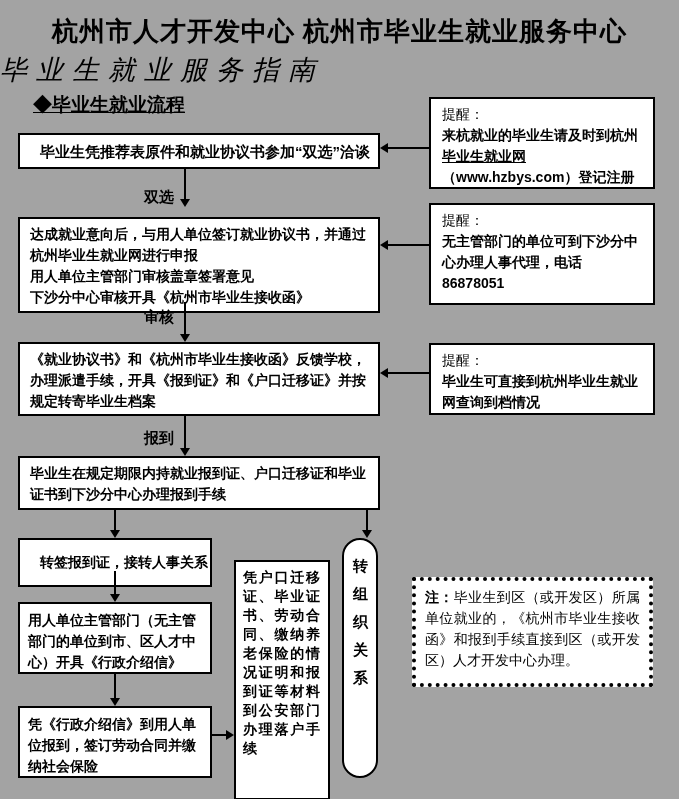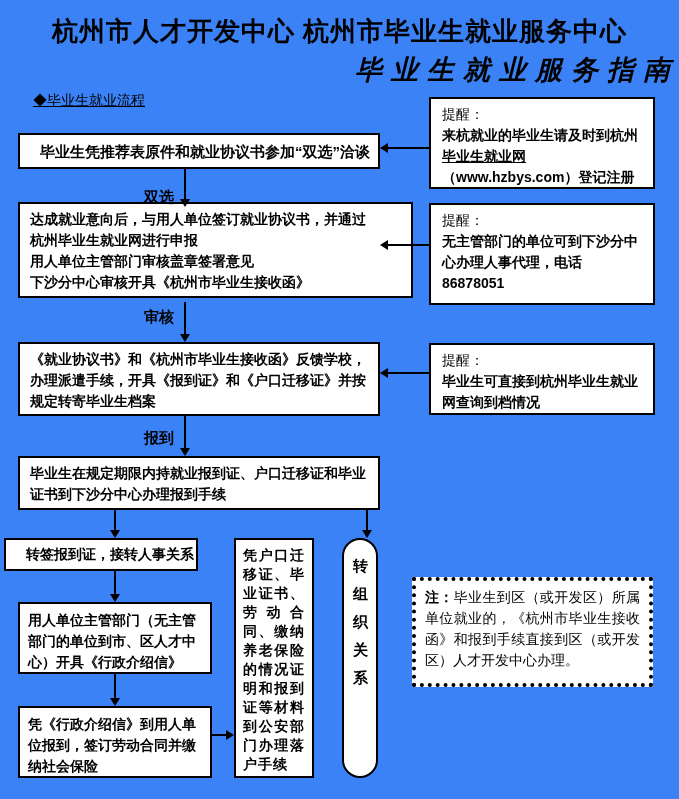--- a/index.html
+++ b/index.html
@@ -1,25 +1,25 @@
 <!DOCTYPE html>
 <html><head>
 <meta charset="utf-8">
 <style>
   html,body { margin:0; padding:0; background:#fff; }
-  .page { position:relative; width:679px; height:799px; background:#3b82f6;
+  .page { position:relative; width:679px; height:799px; background:#a3a3a3;
           font-family:"Liberation Sans", sans-serif; color:#000; overflow:hidden; }
 
   .title1 { position:absolute; top:14px; left:0; width:100%; text-align:center;
             font-size:26px; font-weight:bold; letter-spacing:1px; white-space:nowrap; }
-  .title2 { position:absolute; top:52px; left:0; width:100%; text-align:right;
-            font-size:27px; font-weight:bold; font-style:italic;
+  .title2 { position:absolute; top:52px; left:0; width:100%; text-align:left;
+            font-size:27px; font-weight:normal; font-style:italic;
             font-family:"Liberation Serif", serif; letter-spacing:9px; white-space:nowrap; }
-  .section-header { position:absolute; left:33px; top:92px; font-size:14px;
-            font-weight:normal; text-decoration:underline; white-space:nowrap; }
+  .section-header { position:absolute; left:33px; top:92px; font-size:19px;
+            font-weight:bold; text-decoration:underline; white-space:nowrap; }
 
   .fbox { position:absolute; border:2px solid #000; box-sizing:border-box;
           background:#fff; font-weight:bold; font-size:14px; line-height:21px; }
   .fbox .ln { white-space:nowrap; }
   .pad { padding:5px 10px; }
   .vcenter { display:flex; align-items:center; padding:0 20px; }
 
   .conn-label { position:absolute; font-size:15px; font-weight:bold; white-space:nowrap; }
 
   .vline { position:absolute; width:2px; background:#000; }
@@ -54,55 +54,55 @@
 <div class="page">
 
   <div class="title1">杭州市人才开发中心 杭州市毕业生就业服务中心</div>
   <div class="title2">毕业生就业服务指南</div>
   <div class="section-header">◆毕业生就业流程</div>
 
   <div class="fbox vcenter" style="left:18px;top:133px;width:362px;height:36px;font-size:15px;">
     <span class="ln">毕业生凭推荐表原件和就业协议书参加“双选”洽谈</span>
   </div>
 
-  <div class="fbox pad" style="left:18px;top:202px;width:395px;height:96px;font-family:Liberation Serif, serif;">
+  <div class="fbox pad" style="left:18px;top:217px;width:362px;height:96px;font-family:Liberation Serif, serif;">
     <div class="ln">达成就业意向后，与用人单位签订就业协议书，并通过</div>
     <div class="ln">杭州毕业生就业网进行申报</div>
     <div class="ln">用人单位主管部门审核盖章签署意见</div>
     <div class="ln">下沙分中心审核开具《杭州市毕业生接收函》</div>
   </div>
 
   <div class="fbox pad" style="left:18px;top:342px;width:362px;height:74px;">
     <div class="ln">《就业协议书》和《杭州市毕业生接收函》反馈学校，</div>
     <div class="ln">办理派遣手续，开具《报到证》和《户口迁移证》并按</div>
     <div class="ln">规定转寄毕业生档案</div>
   </div>
 
   <div class="fbox pad" style="left:18px;top:456px;width:362px;height:54px;">
     <div class="ln">毕业生在规定期限内持就业报到证、户口迁移证和毕业</div>
     <div class="ln">证书到下沙分中心办理报到手续</div>
   </div>
 
-  <div class="fbox vcenter" style="left:4px;top:538px;width:194px;height:33px;">
+  <div class="fbox vcenter" style="left:18px;top:538px;width:194px;height:49px;">
     <span class="ln">转签报到证，接转人事关系</span>
   </div>
 
   <div class="fbox pad" style="left:18px;top:602px;width:194px;height:72px;padding:6px 8px;">
     <div class="ln">用人单位主管部门（无主管</div>
     <div class="ln">部门的单位到市、区人才中</div>
     <div class="ln">心）开具《行政介绍信》</div>
   </div>
 
   <div class="fbox pad" style="left:18px;top:706px;width:194px;height:72px;padding:6px 8px;">
     <div class="ln">凭《行政介绍信》到用人单</div>
     <div class="ln">位报到，签订劳动合同并缴</div>
     <div class="ln">纳社会保险</div>
   </div>
 
-  <div class="fbox mid-box" style="left:234px;top:538px;width:80px;height:240px;">
+  <div class="fbox mid-box" style="left:234px;top:560px;width:96px;height:240px;">
     <span>凭户口迁移证、毕业证书、劳动合同、缴纳养老保险的情况证明和报到证等材料到公安部门办理落户手续</span>
   </div>
 
   <div class="fbox vert-box" style="left:342px;top:538px;width:36px;height:240px;border-radius:18px;">
     <span>转组织关系</span>
   </div>
 
   <div class="conn-label" style="left:144px;top:188px;">双选</div>
   <div class="conn-label" style="left:144px;top:308px;text-align:center;">审核</div>
   <div class="conn-label" style="left:144px;top:429px;">报到</div>

